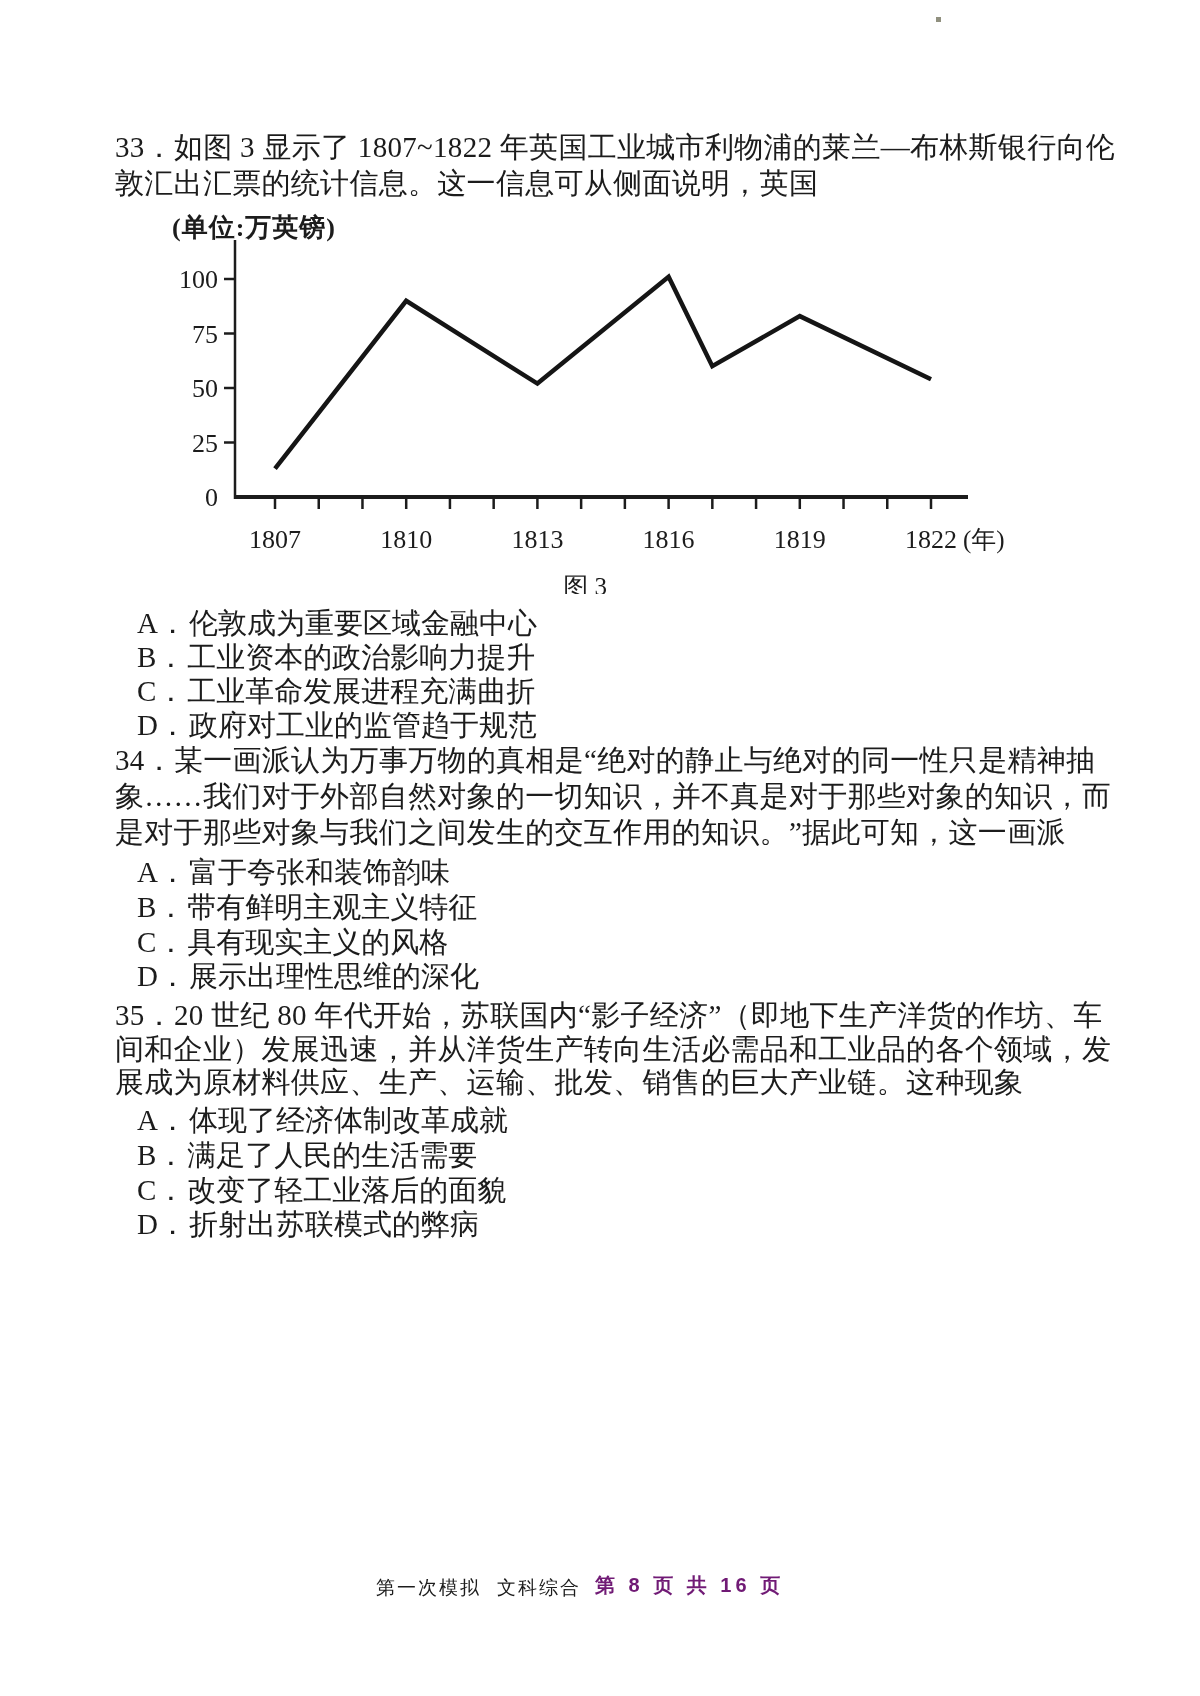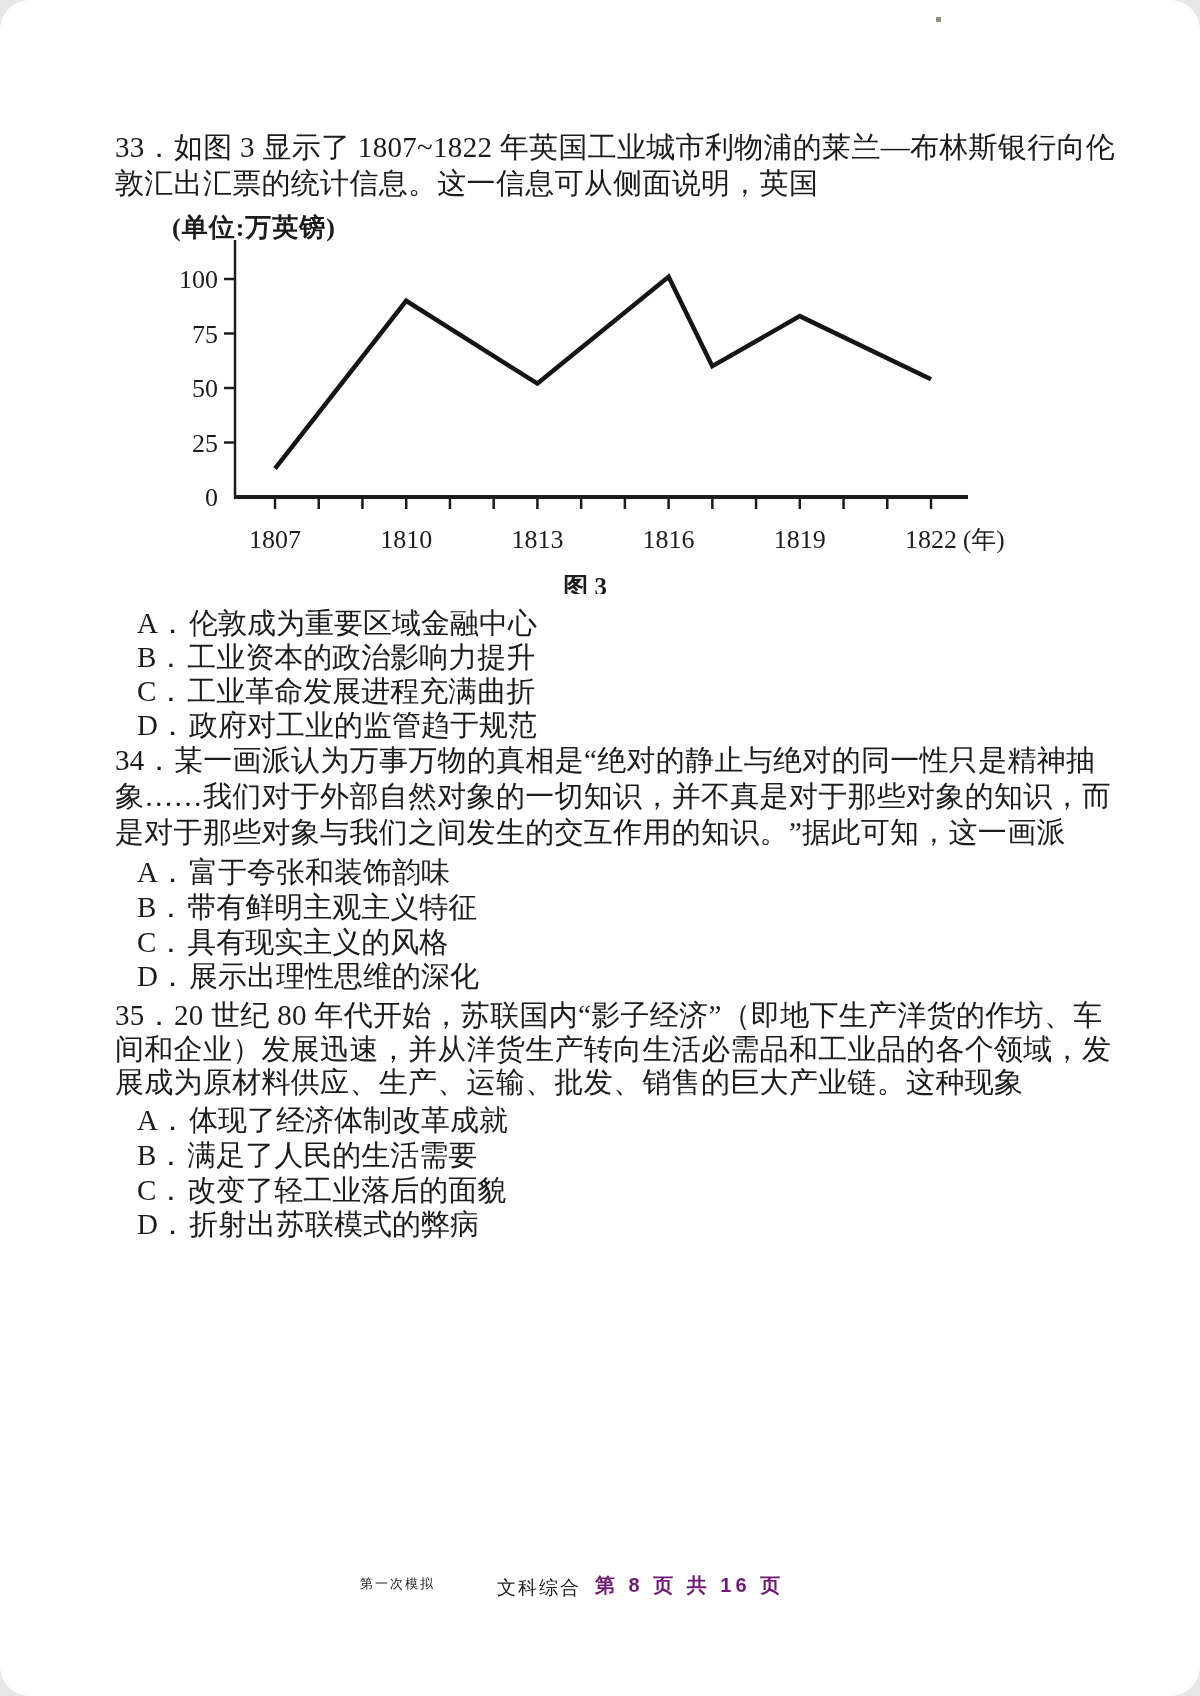--- a/index.html
+++ b/index.html
@@ -3,21 +3,20 @@
 <meta charset="utf-8">
 <style>
   html,body{margin:0;padding:0;background:#e8e8e8;}
   .page{
     position:relative;
     width:1200px;height:1696px;
     background:#ffffff;
     overflow:hidden;
     font-family:"Liberation Serif","DejaVu Serif",serif;
     color:#1c1c1c;
-    border-radius:30px;
   }
   .tline{
     position:absolute;
     left:115px;
     font-size:29px;
     line-height:1.15;
     white-space:nowrap;
     letter-spacing:0.3px;
   }
   .opt{
@@ -42,25 +41,24 @@
     width:850px;height:330px;
   }
   .chart-caption{
     position:absolute;
     left:160px;top:574px;
     width:850px;height:20px;
     overflow:hidden;
     text-align:center;
     font-size:25px;
     line-height:25px;
-    font-weight:bold;
   }
   .footer-exam{
-    position:absolute;left:360px;top:1575px;
-    font-size:13px;letter-spacing:2px;
+    position:absolute;left:376px;top:1575px;
+    font-size:19px;letter-spacing:2px;
   }
   .footer-subject{
     position:absolute;left:497px;top:1575px;
     font-size:19px;letter-spacing:2px;text-align:right;
   }
   .footer-page{
     position:absolute;left:595px;top:1572px;
     font-size:20px;font-weight:bold;
     font-family:"Liberation Sans","DejaVu Sans",sans-serif;
     letter-spacing:4px;

